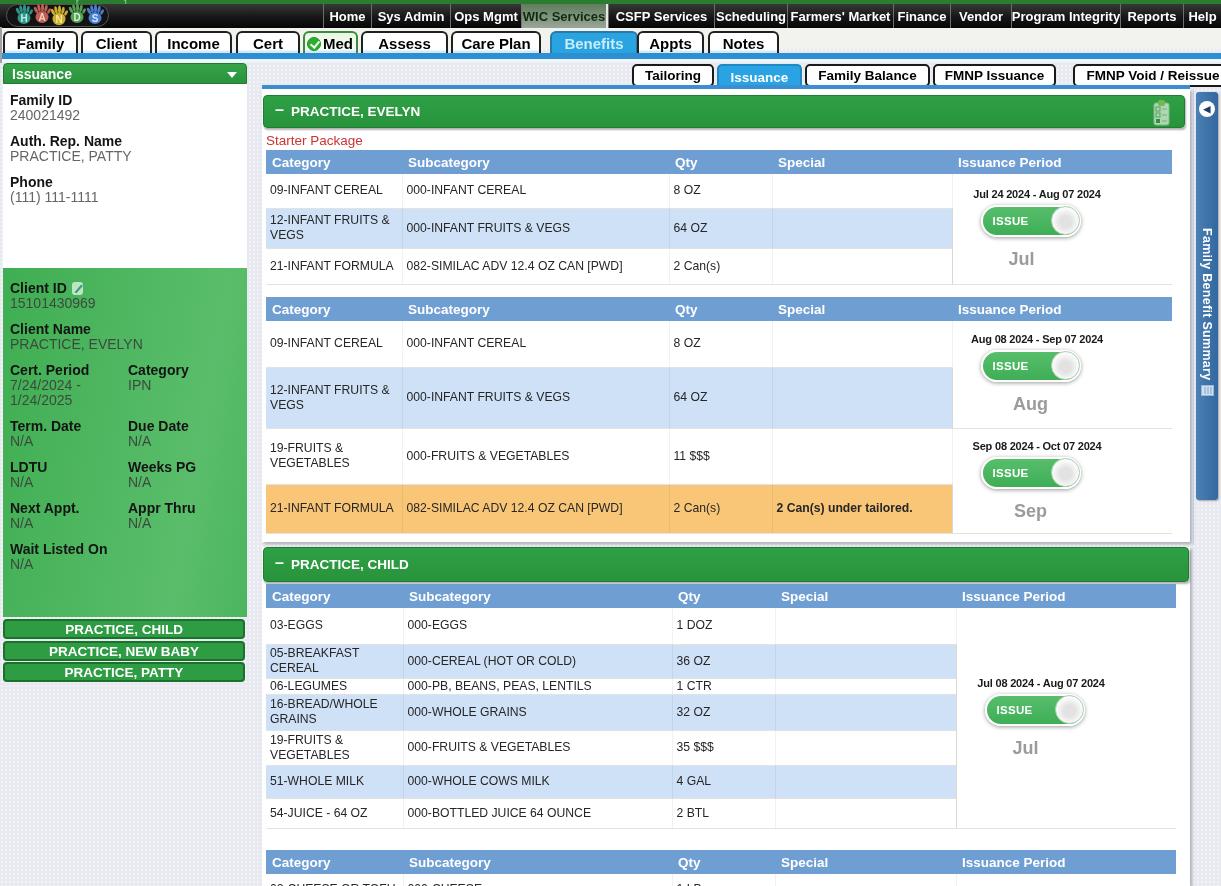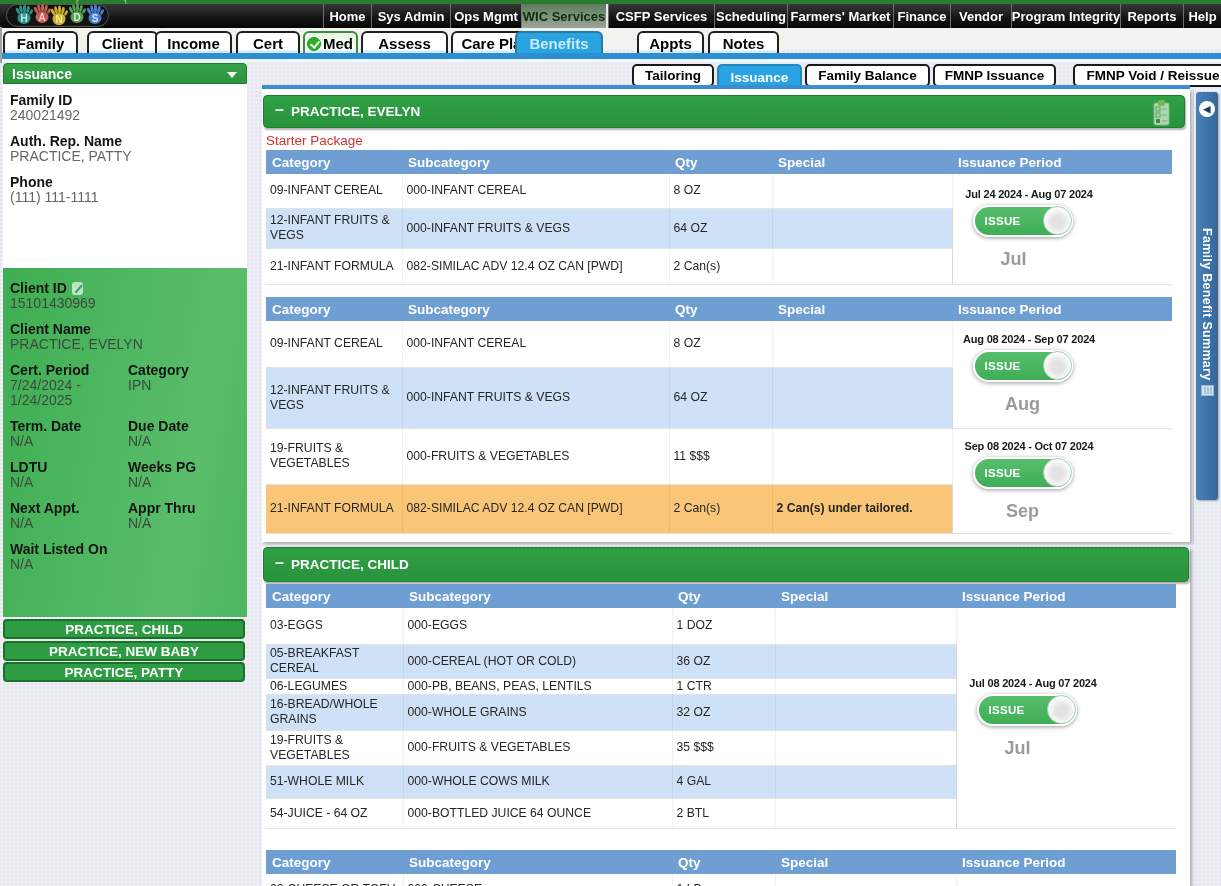--- a/index.html
+++ b/index.html
@@ -83,21 +83,21 @@
 #starter { left:266px; top:133px; font:13.5px "Liberation Sans",sans-serif; color:#c33; }
 
 
 table.t { position:absolute; border-collapse:collapse; table-layout:fixed; background:#fff; }
 table.t th { background:#6f9ed3; color:#fff; font:bold 13.5px "Liberation Sans",sans-serif; text-align:left; padding:0 0 0 6px; height:24px; }
 table.t td { font:12.2px "Liberation Sans",sans-serif; line-height:15px; color:#262626; padding:0 1px 0 4px; vertical-align:middle;
   border-bottom:1px solid #e2e2e2; border-right:1px solid rgba(0,0,0,0.055); }
 table.t td:last-child { border-right:none; }
 table.t tr.alt td { background:#cfe1f6; }
 table.t tr.org td { background:#f8c676; }
-table.t td.iss { background:#fff !important; border-left:1px solid #d8d8d8; padding:0; }
+table.t td.iss { background:#fff !important; border-left:1px solid #d8d8d8; padding:8px; }
 .isswrap { display:flex; flex-direction:column; align-items:center; justify-content:center; height:100%; width:140px; }
 .isdate { font:bold 11px "Liberation Sans",sans-serif; letter-spacing:-0.2px; color:#1a1a1a; white-space:nowrap; margin-left:13px; }
 .toggle { position:relative; width:100px; height:32px; margin-top:5px; border-radius:17px;
   background:linear-gradient(#57be6c,#3fae56); border:2px solid #fff;
   box-shadow:0 1px 4px rgba(0,0,0,0.4); }
 .toggle .lbl { position:absolute; left:10px; top:8px; font:bold 11.5px "Liberation Sans",sans-serif; color:#fff; letter-spacing:0.3px; }
 .toggle .knob { position:absolute; right:-1px; top:-1px; width:29px; height:29px; border-radius:50%;
   background:radial-gradient(circle at 50% 55%, #e2e2e2 0 28%, #fbfbfb 65%, #fff 100%);
   border:1px solid #a8cfae; }
 .ismon { font:bold 18px "Liberation Sans",sans-serif; color:#9b9b9b; margin-top:12px; }
@@ -179,27 +179,27 @@
     <div class="mi" style="left:950px;width:61px;">Vendor</div>
     <div class="mi" style="left:1011px;width:109px;">Program Integrity</div>
     <div class="mi" style="left:1120px;width:63px;">Reports</div>
     <div class="mi" style="left:1183px;width:38px;">Help</div>
   </div>
 </div>
 
 <div id="graystrip" class="abs"></div>
 <div id="tabrow" class="abs">
   <div class="tab" style="left:3px;width:75px;">Family</div>
-  <div class="tab" style="left:87px;width:71px;">Client</div>
+  <div class="tab" style="left:81px;width:71px;">Client</div>
   <div class="tab" style="left:155px;width:77px;">Income</div>
   <div class="tab" style="left:236px;width:64px;">Cert</div>
   <div class="tab med" style="left:303px;width:55px;"><span class="chk"></span>Med</div>
   <div class="tab" style="left:361px;width:87px;">Assess</div>
   <div class="tab" style="left:451px;width:90px;">Care Plan</div>
-  <div class="tab sel" style="left:515px;width:88px;">Benefits</div>
+  <div class="tab sel" style="left:550px;width:88px;">Benefits</div>
   <div class="tab" style="left:637px;width:67px;">Appts</div>
   <div class="tab" style="left:708px;width:71px;">Notes</div>
 </div>
 <div id="bluestrip" class="abs"></div>
 <div id="bluestrip2" class="abs"></div>
 
 <div id="sbhead" class="abs">Issuance<span class="car"></span></div>
 <div id="sbwhite" class="abs">
   <div class="grp">
       <div class="fl">Family ID</div>

